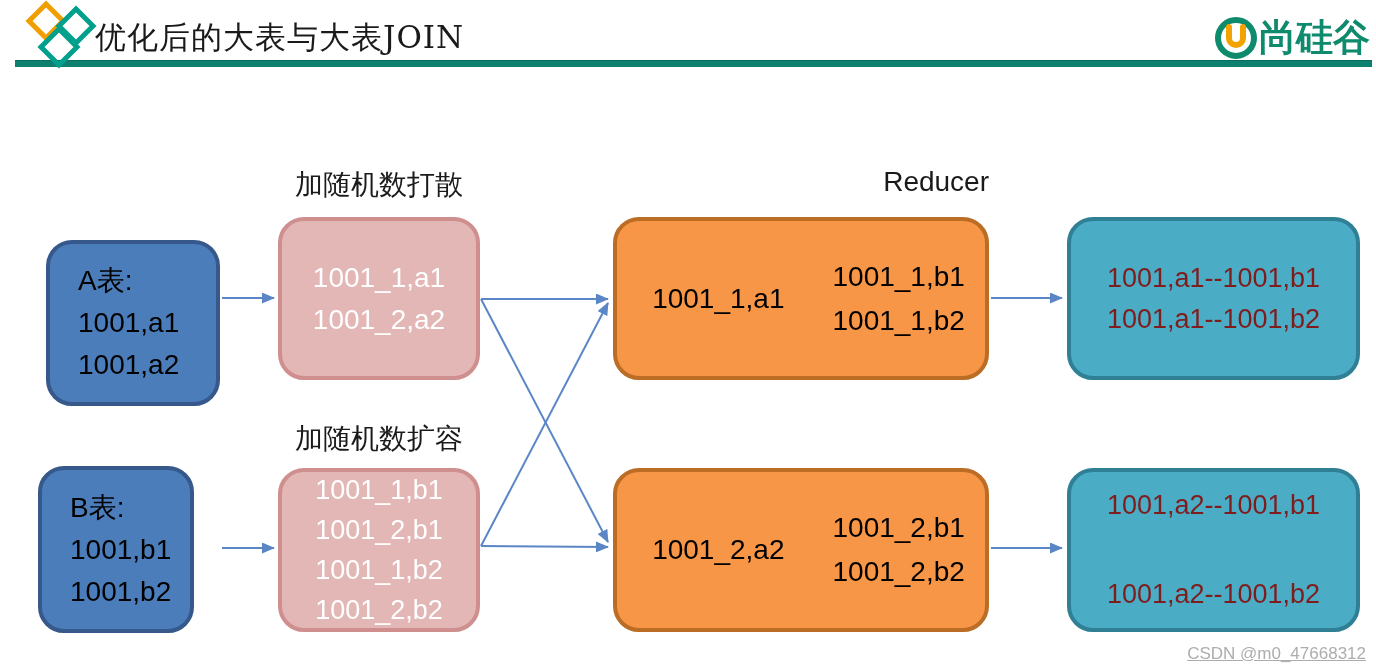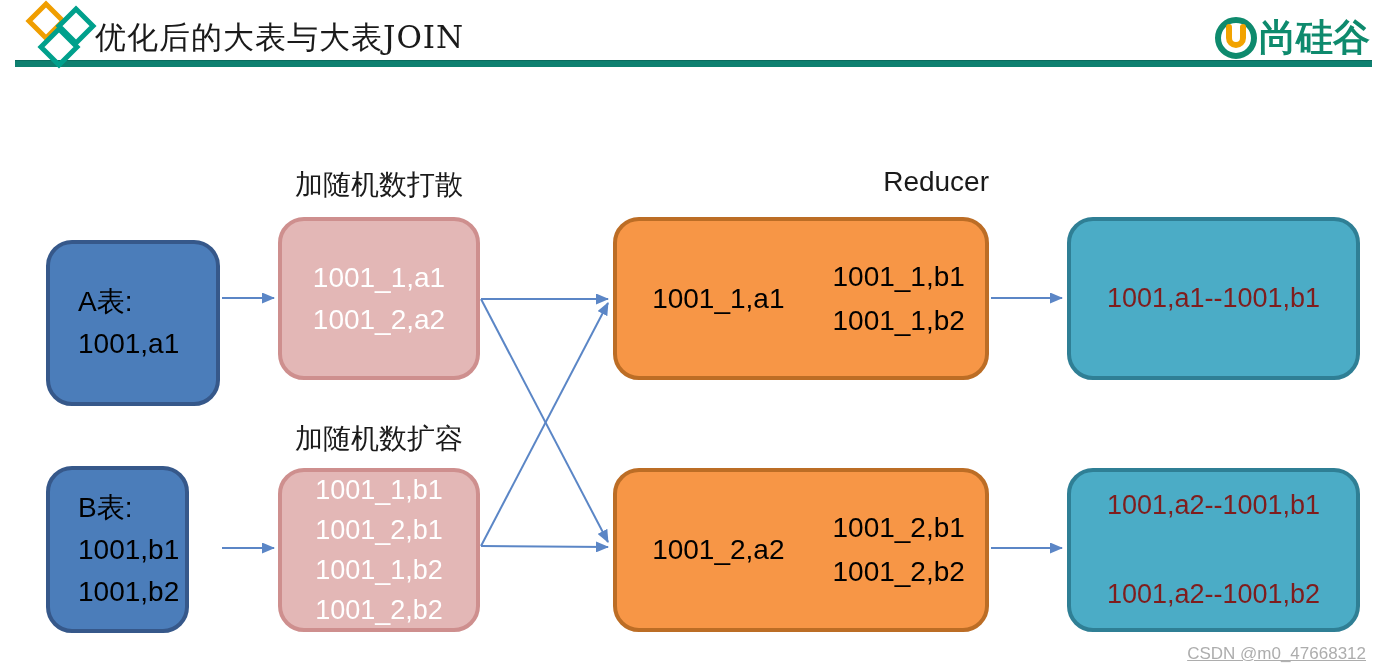--- a/index.html
+++ b/index.html
@@ -41,21 +41,21 @@
   .node span{display:block;}
   .blue{background:var(--box_blue);border:4px solid var(--box_blue_border);color:#000;
         align-items:flex-start;padding-left:28px;}
   .pink{background:var(--box_pink);border:4px solid var(--box_pink_border);color:#fff;
         align-items:center;text-align:center;}
   .orange{background:var(--box_orange);border:4px solid var(--box_orange_border);color:#000;
         flex-direction:row;align-items:center;padding-left:15px;gap:48px;}
   .teal{background:var(--box_teal);border:4px solid var(--box_teal_border);color:#7f1d1d;
         align-items:center;text-align:center;font-size:27px;line-height:41px;}
   .box-a{left:46px;top:216px;width:174px;height:166px;margin-top:24px;}
-  .box-b{left:46px;top:466px;width:143px;height:167px;}
+  .box-b{left:38px;top:466px;width:156px;height:167px;}
   .box-p1{left:278px;top:217px;width:202px;height:163px;}
   .box-p2{left:278px;top:468px;width:202px;height:164px;font-size:27px;line-height:40px;}
   .box-r1{left:613px;top:217px;width:376px;height:163px;}
   .box-r2{left:613px;top:468px;width:376px;height:164px;}
   .box-o1{left:1067px;top:217px;width:293px;height:163px;}
   .box-o2{left:1067px;top:468px;width:293px;height:164px;gap:48px;}
   .rcol{display:flex;flex-direction:column;line-height:44px;}
   
   .watermark{position:absolute;right:10px;bottom:6px;font-size:17px;color:var(--watermark_gray);z-index:2;text-decoration:underline;}
 </style>
@@ -97,20 +97,21 @@
       <line x1="991" y1="548" x2="1062" y2="548" marker-end="url(#ah)"></line>
     </svg>
 
     <div class="flow-label serif lbl-expand">加随机数扩容</div>
     <div class="flow-label serif lbl-scatter">加随机数打散</div>
     <div class="flow-label sans lbl-reducer">Reducer</div>
 
     <div class="node blue box-a">
       <span>A表:</span>
       <span>1001,a1</span>
+      <span>1001,a2</span>
     </div>
     <div class="node blue box-b">
       <span>B表:</span>
       <span>1001,b1</span>
       <span>1001,b2</span>
     </div>
 
     <div class="node pink box-p1">
       <span>1001_1,a1</span>
       <span>1001_2,a2</span>
@@ -132,20 +133,21 @@
     <div class="node orange box-r2">
       <span>1001_2,a2</span>
       <div class="rcol">
         <span>1001_2,b1</span>
         <span>1001_2,b2</span>
       </div>
     </div>
 
     <div class="node teal box-o1">
       <span>1001,a1--1001,b1</span>
+      <span>1001,a1--1001,b2</span>
     </div>
     <div class="node teal box-o2">
       <span>1001,a2--1001,b1</span>
       <span>1001,a2--1001,b2</span>
     </div>
 
     <div class="watermark">CSDN @m0_47668312</div>
   </div>
 </div>
 

